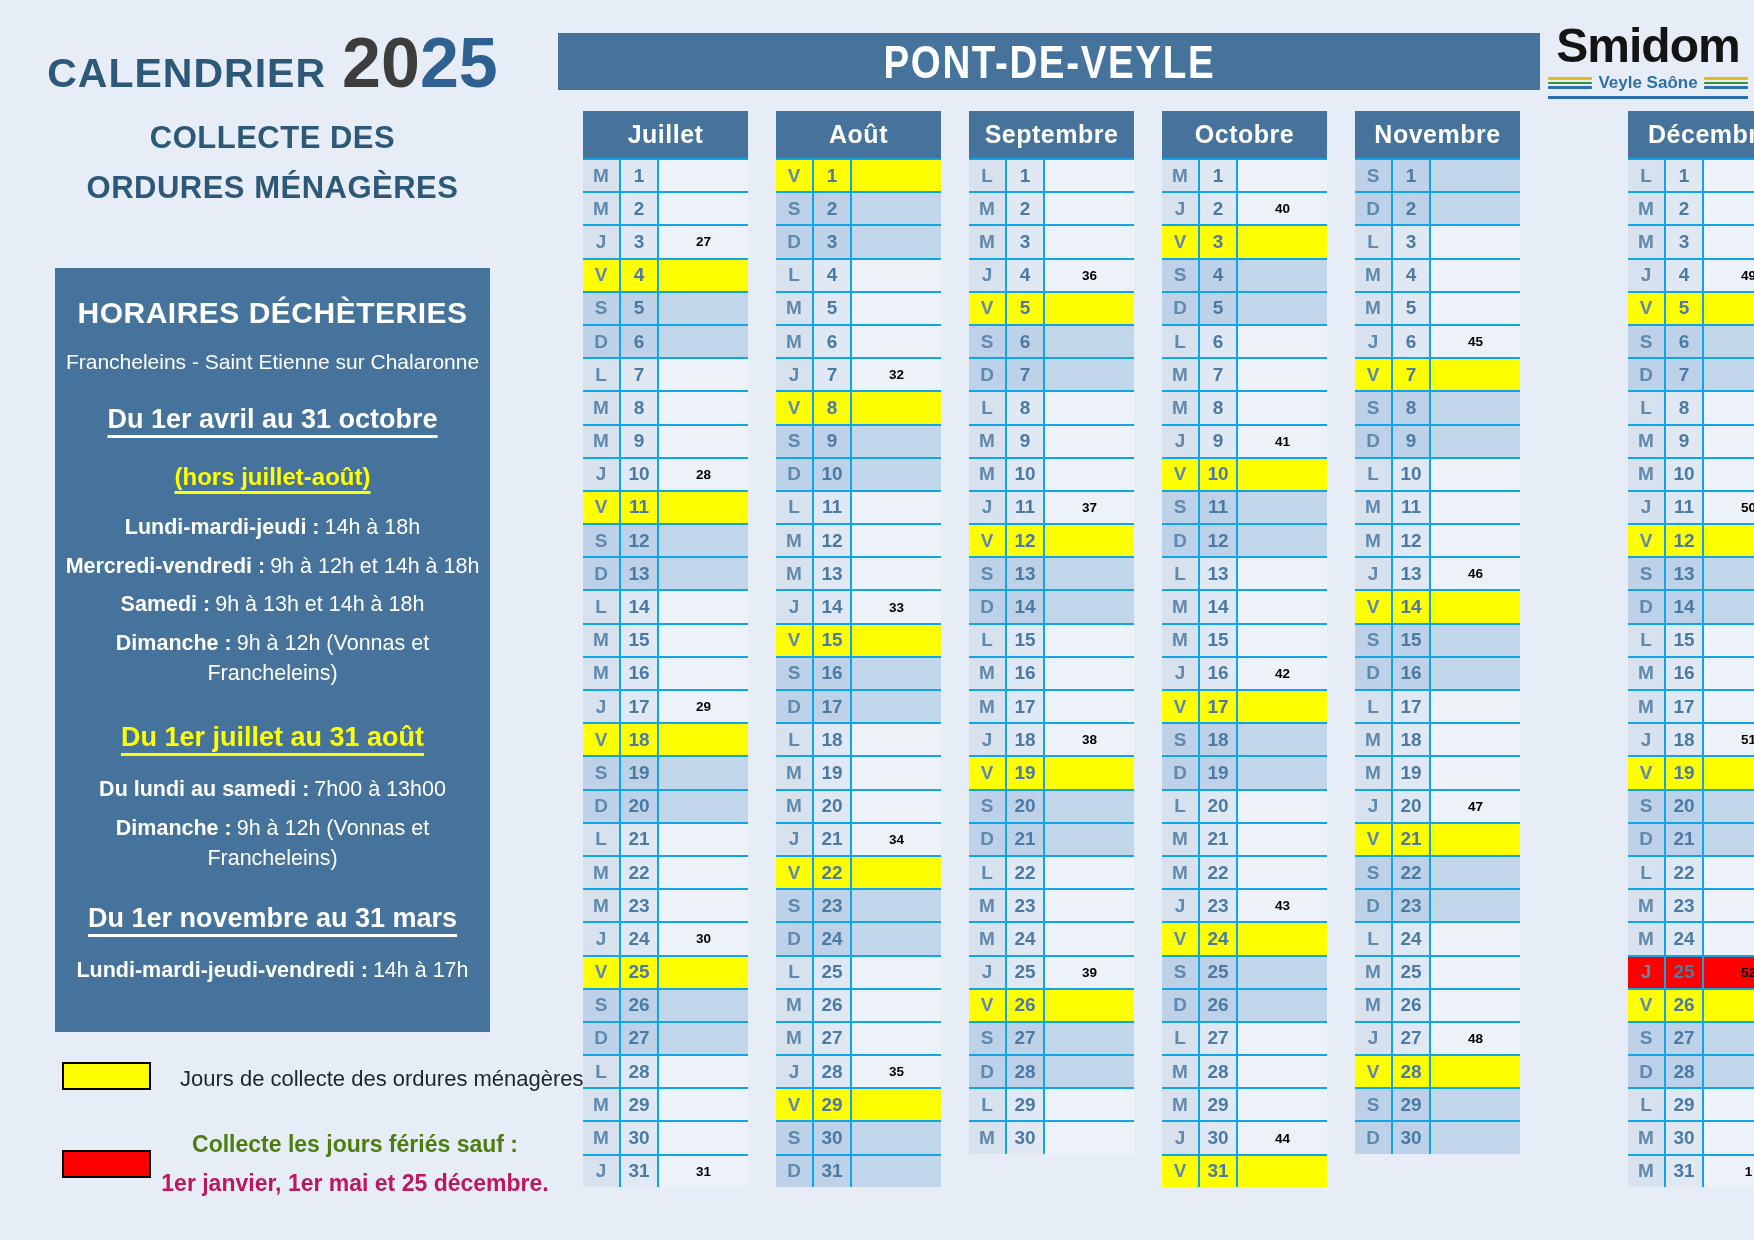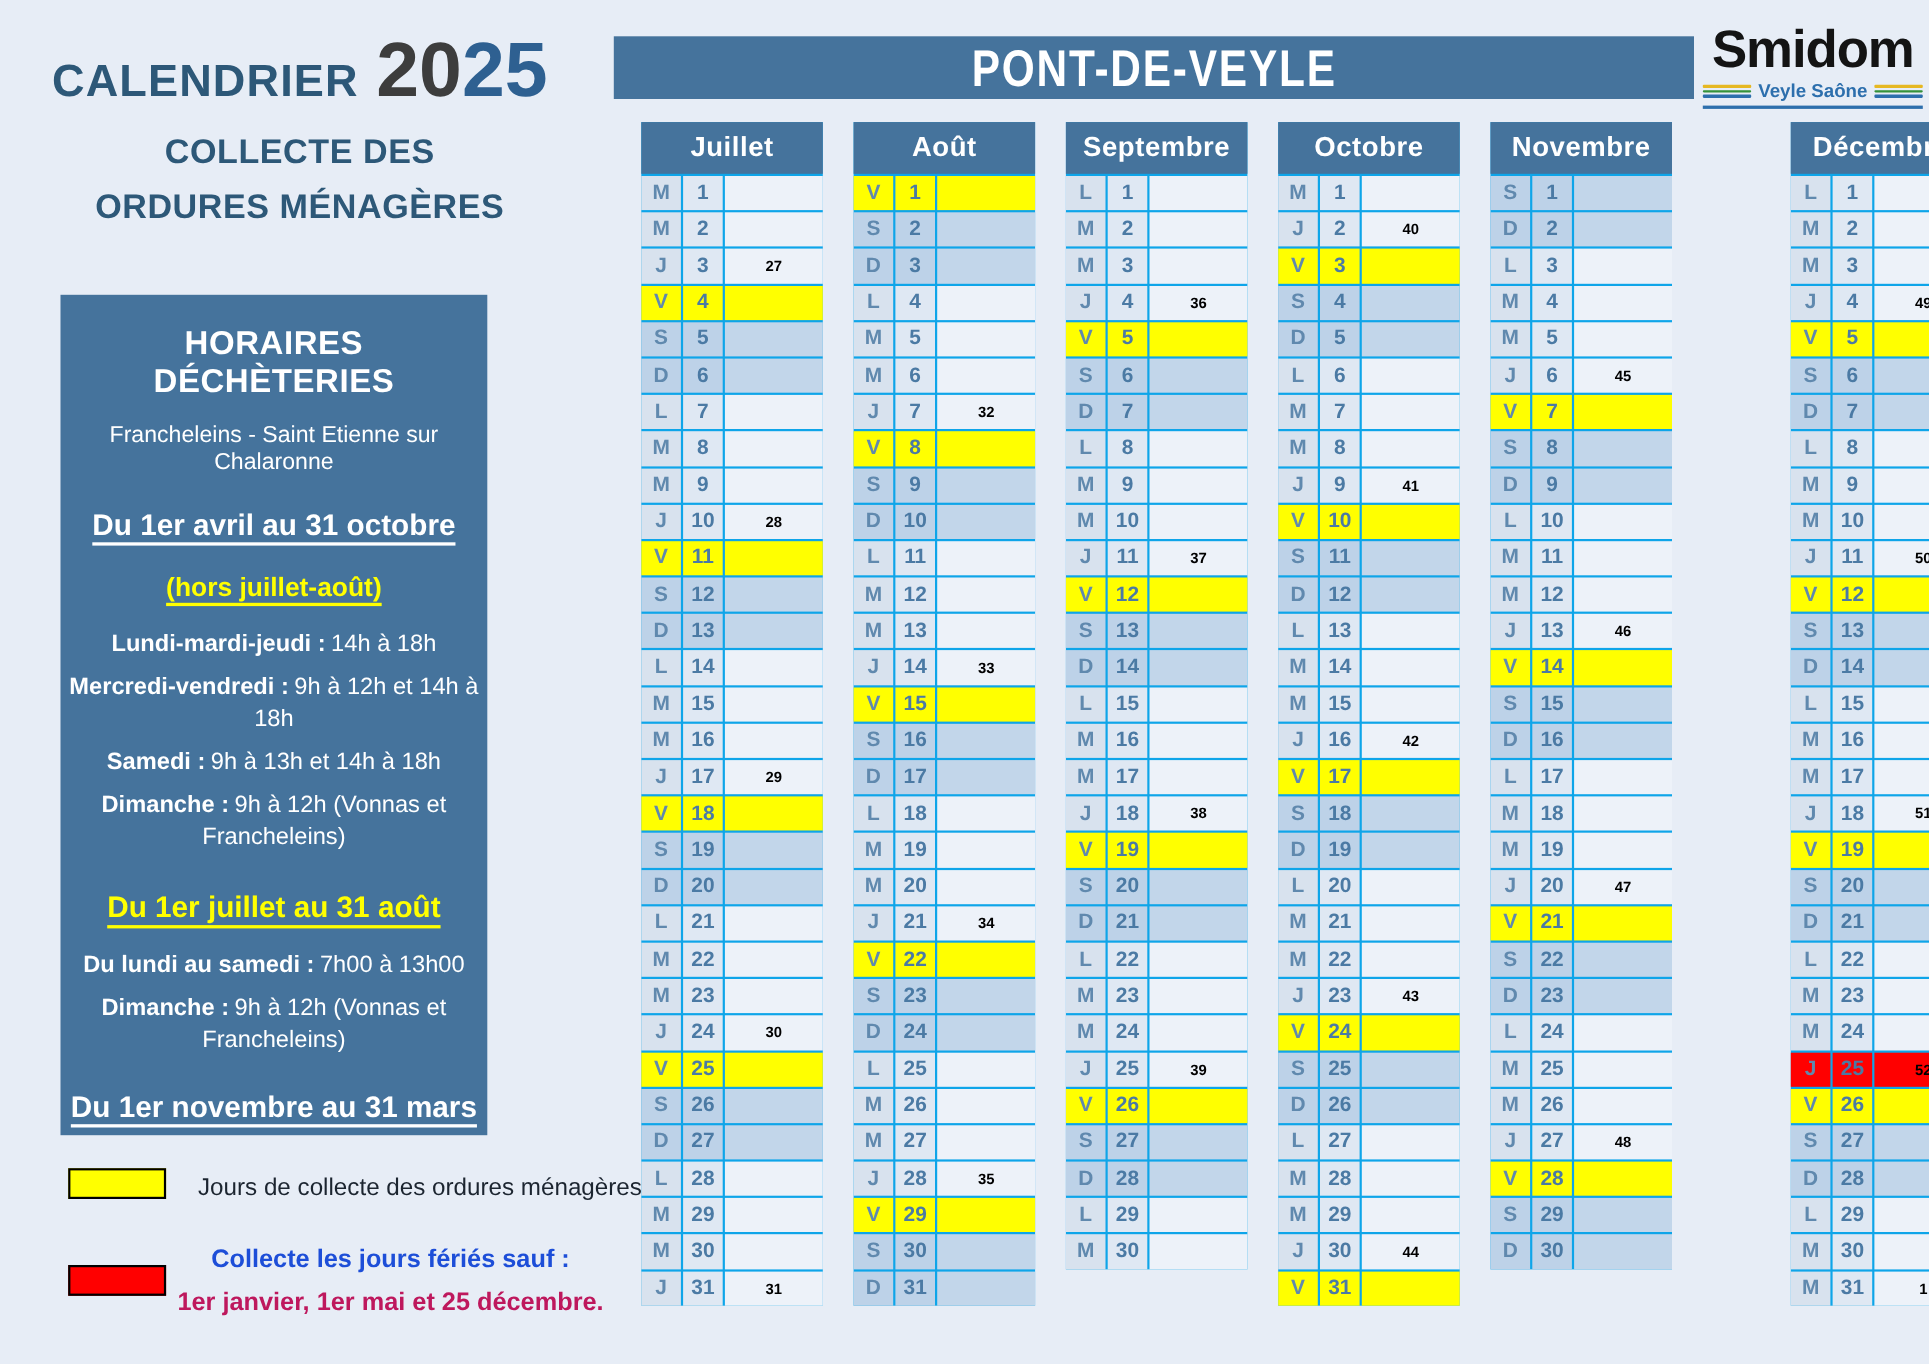--- a/index.html
+++ b/index.html
@@ -22,21 +22,21 @@
   .cal-title .year .b{color:#2e6091;}
   .subtitle{
     position:absolute;left:45px;width:455px;text-align:center;
     font-size:31px;font-weight:bold;color:#2d5878;letter-spacing:0.5px;
   }
   .subtitle.s1{top:120px;}
   .subtitle.s2{top:170px;}
 
   
   .schedule{
-    position:absolute;left:55px;top:268px;width:388px;height:764px;
+    position:absolute;left:55px;top:268px;width:435px;height:764px;
     background:#45739c;color:#fff;text-align:center;
     box-sizing:border-box;padding:16px 6px;overflow:hidden;
   }
   .schedule .box-title{font-size:30px;font-weight:bold;margin-top:12px;letter-spacing:0.5px;}
   .schedule .loc{font-size:21px;margin-top:20px;}
   .sec-head{
     font-size:27px;font-weight:bold;
     text-decoration:underline;text-underline-offset:7px;text-decoration-thickness:3px;
   }
   .sec-head.white{color:#ffffff;margin-top:30px;}
@@ -51,21 +51,21 @@
 
   
   .swatch{position:absolute;left:62px;width:89px;height:28px;border:2px solid #000;box-sizing:border-box;}
   .swatch.yellow{top:1062px;background:#ffff00;}
   .swatch.red{top:1150px;background:#ff0000;}
   .legend-collect-label{
     position:absolute;left:180px;top:1066px;font-size:22px;color:#1c2530;
   }
   .legend-holiday-bold{
     position:absolute;left:150px;top:1131px;width:410px;text-align:center;
-    font-size:23px;font-weight:bold;color:#1d4ed8;
+    font-size:23px;font-weight:bold;color:#4d7c0f;
   }
   .legend-holiday-exceptions{
     position:absolute;left:150px;top:1170px;width:410px;text-align:center;
     font-size:23px;font-weight:bold;color:#be185d;
   }
 
   
   .town-bar{
     position:absolute;left:558px;top:33px;width:982px;height:57px;background:#45739c;
     display:flex;align-items:center;justify-content:center;

